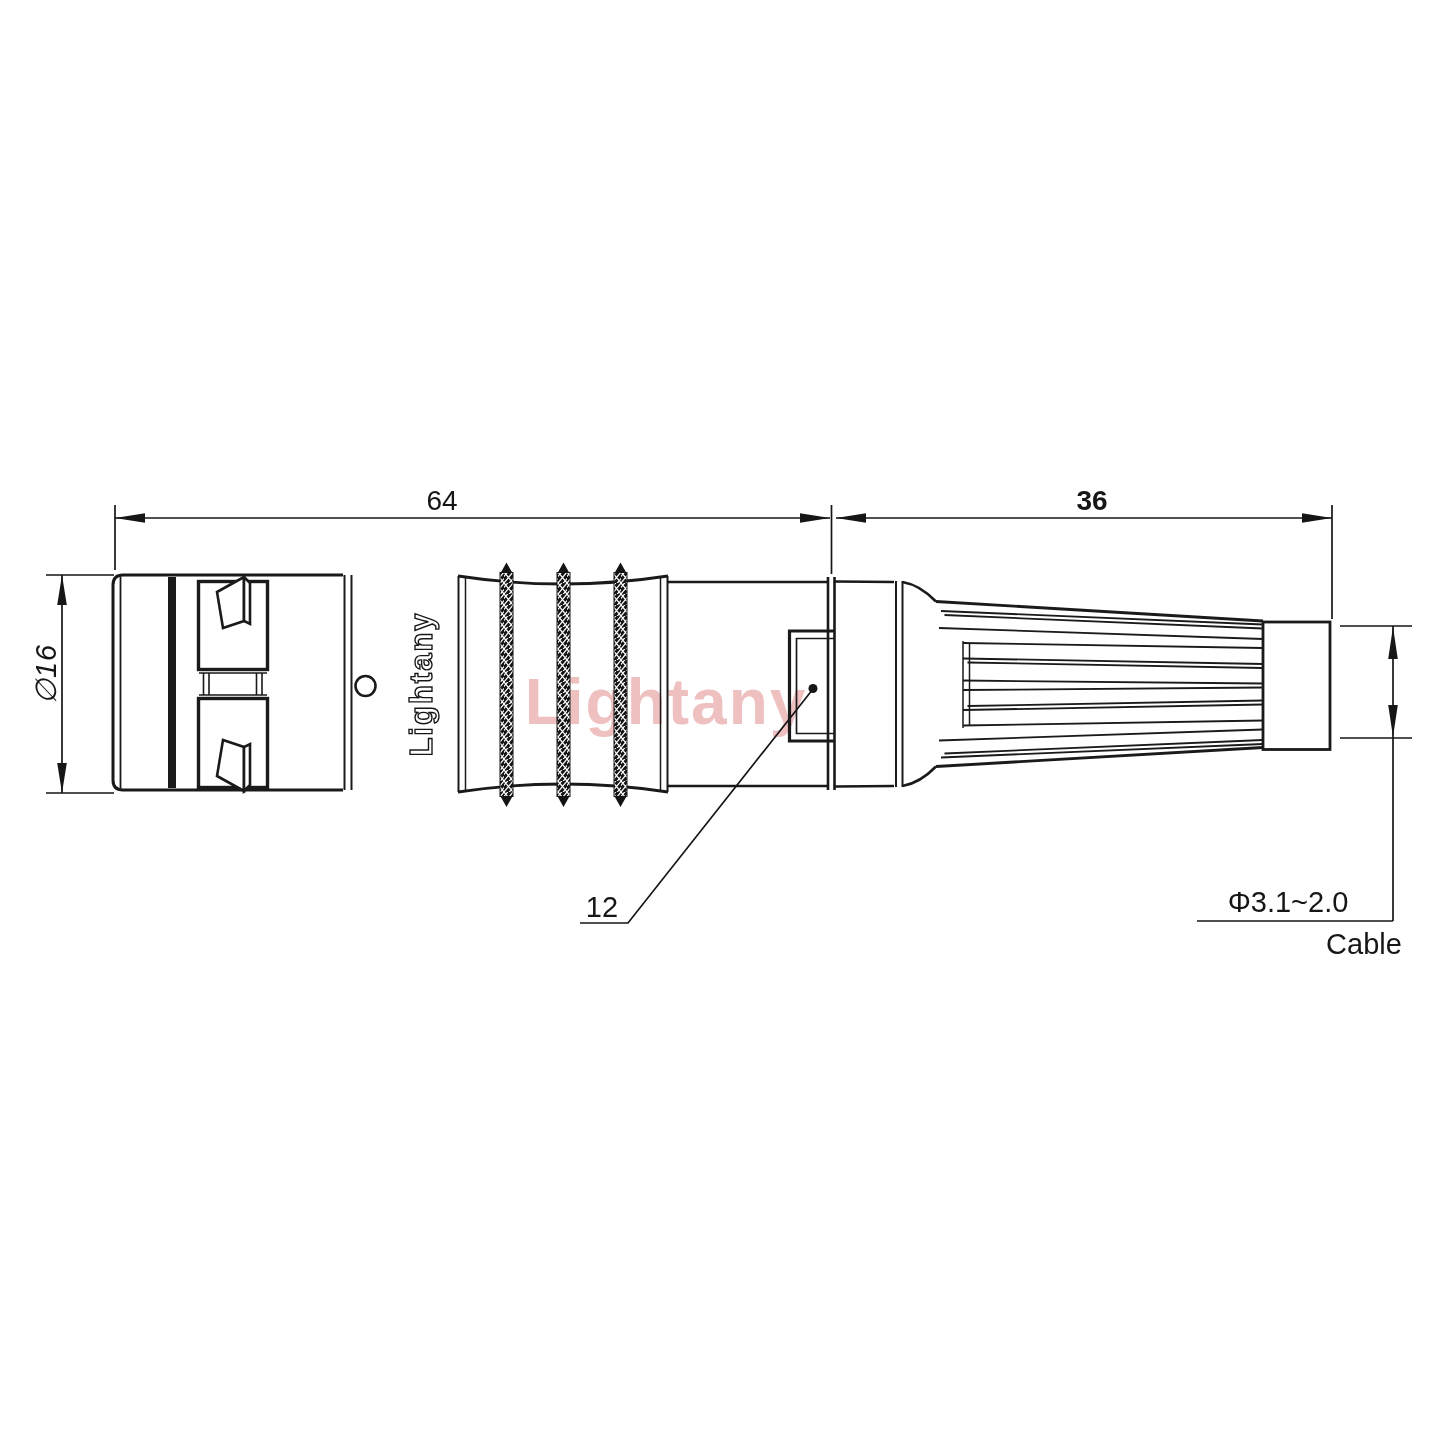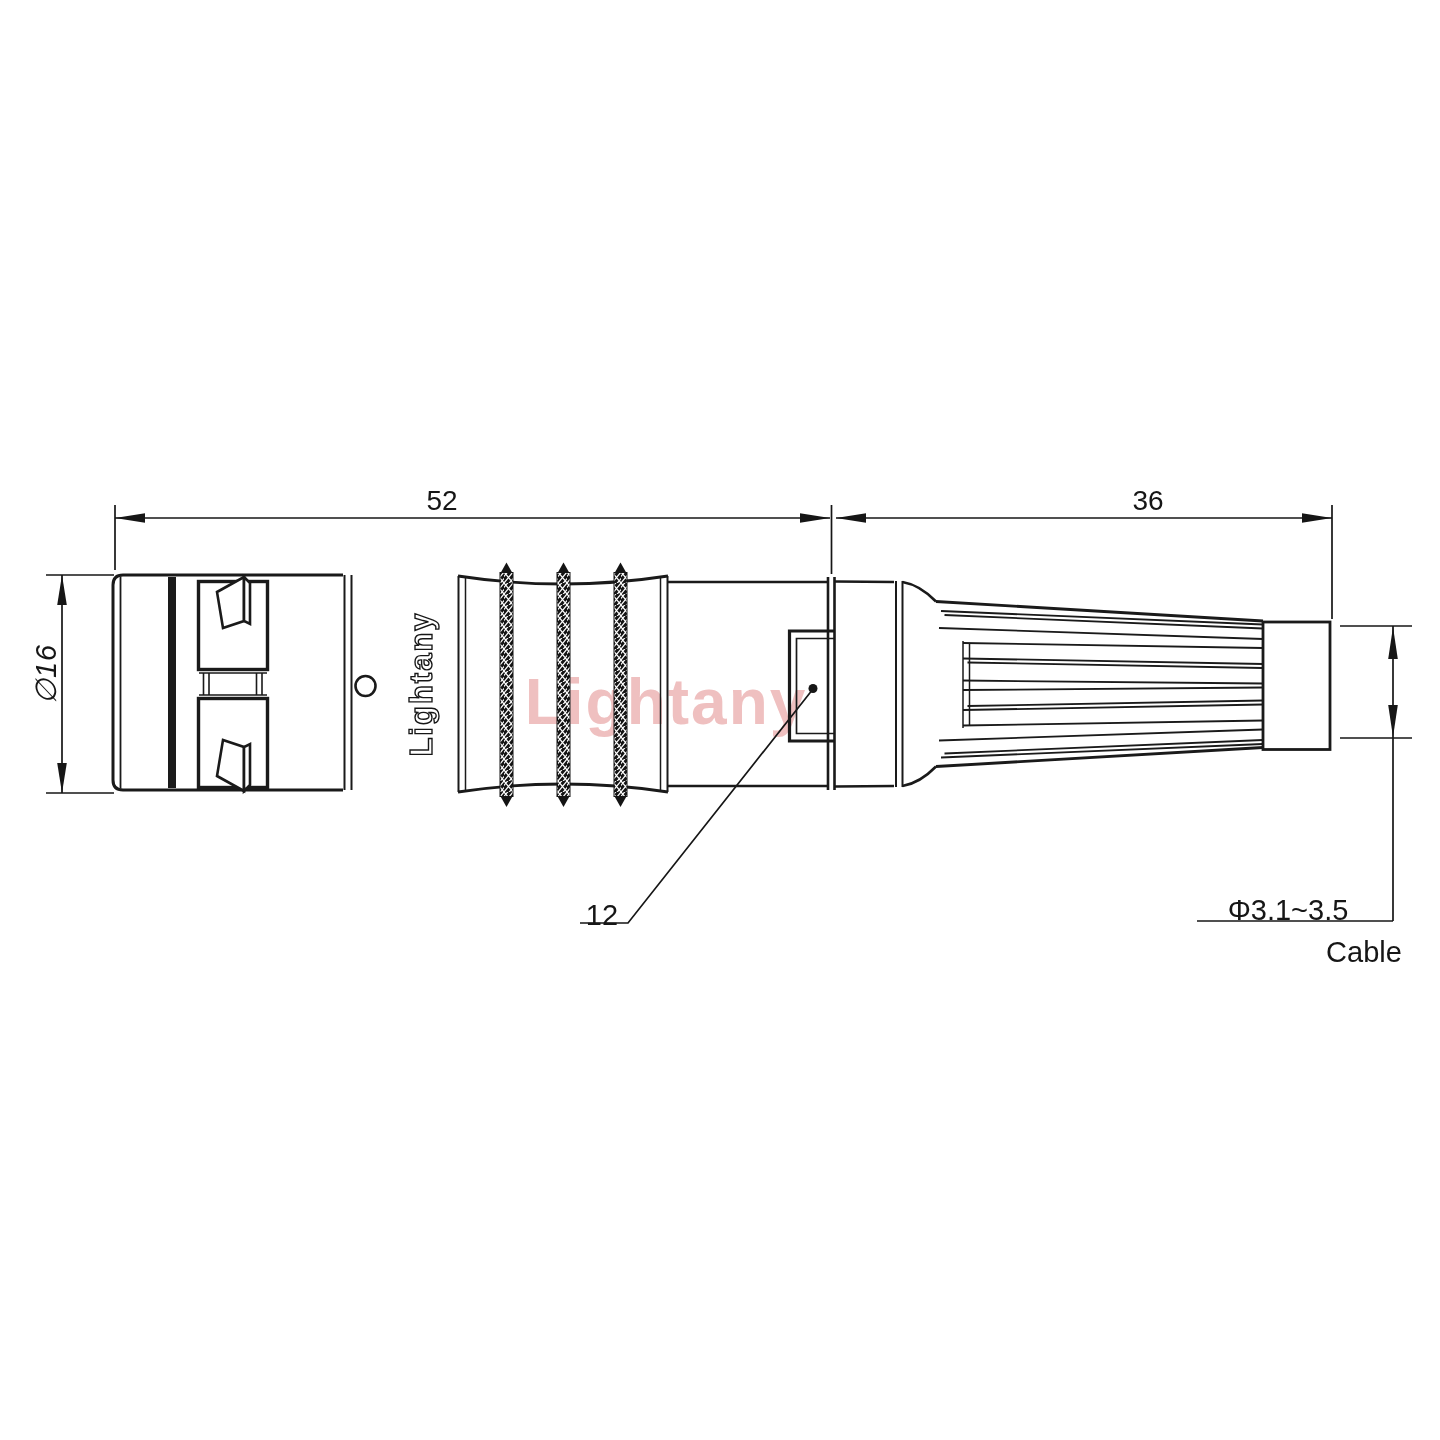--- a/index.html
+++ b/index.html
@@ -7,21 +7,21 @@
     position:relative;width:1440px;height:1440px;background:#ffffff;overflow:hidden;
     font-family:"Liberation Sans", sans-serif;color:#161616;
   }
   .stage svg{position:absolute;left:0;top:0;z-index:2;}
   .lbl{
     position:absolute;z-index:3;white-space:nowrap;
     font-family:"Liberation Sans", sans-serif;color:#161616;
     transform:translate(-50%,-50%);line-height:1;
   }
   .dim{font-size:28px;}
-  .dim-lg{font-size:29px;margin-top:8px;}
+  .dim-lg{font-size:29px;}
   .rot{transform:translate(-50%,-50%) rotate(-90deg);}
   .phi{font-style:italic;font-size:29px;letter-spacing:1px;}
   .brand-body{
     font-size:31px;font-weight:700;letter-spacing:2px;
     color:#2a2a2a;
     -webkit-text-fill-color:transparent;
     -webkit-text-stroke:1.4px #161616;
   }
   .watermark{
     position:absolute;z-index:1;white-space:nowrap;
@@ -145,27 +145,27 @@
         <path d="M939,740.5 L1263,729.5"></path>
         <path d="M963,725.5 L1263,720.5"></path>
         <path d="M963,710 L1263,704.5"></path>
         <path d="M967.5,706 L1263,700.5"></path>
       </g>
       <path d="M963,641 V728 M969.5,644 V725" stroke-width="1.5"></path>
       <rect x="1263" y="622" width="67" height="127.5" stroke-width="2.8" fill="#ffffff"></rect>
     </g>
   </svg>
 
-  <div class="lbl dim" style="left:442px;top:501px;">52</div>
+  <div class="lbl dim" style="left:442px;top:501px;">64</div>
 
-  <div class="lbl dim" style="left:1148px;top:501px;">36</div>
+  <div class="lbl dim" style="left:1092px;top:501px;font-weight:bold;">36</div>
 
   <div class="lbl phi rot" style="left:46px;top:674px;">∅16</div>
 
   <div class="lbl dim-lg" style="left:602px;top:907px;">12</div>
 
-  <div class="lbl dim-lg" style="left:1288px;top:902px;">Φ3.1~3.5</div>
+  <div class="lbl dim-lg" style="left:1288px;top:902px;">Φ3.1~2.0</div>
 
   <div class="lbl dim-lg" style="left:1364px;top:944px;">Cable</div>
 
   <div class="lbl brand-body rot" style="left:421px;top:684px;">Lightany</div>
 
 </div>
 
 </body></html>

